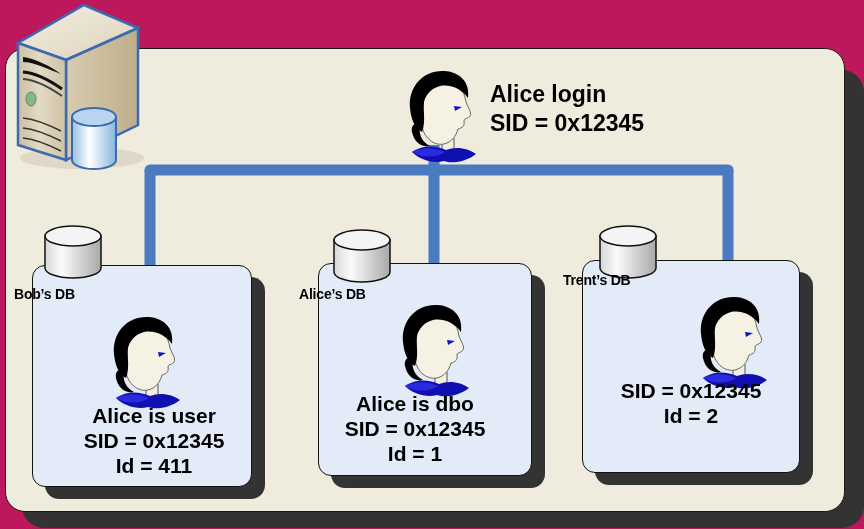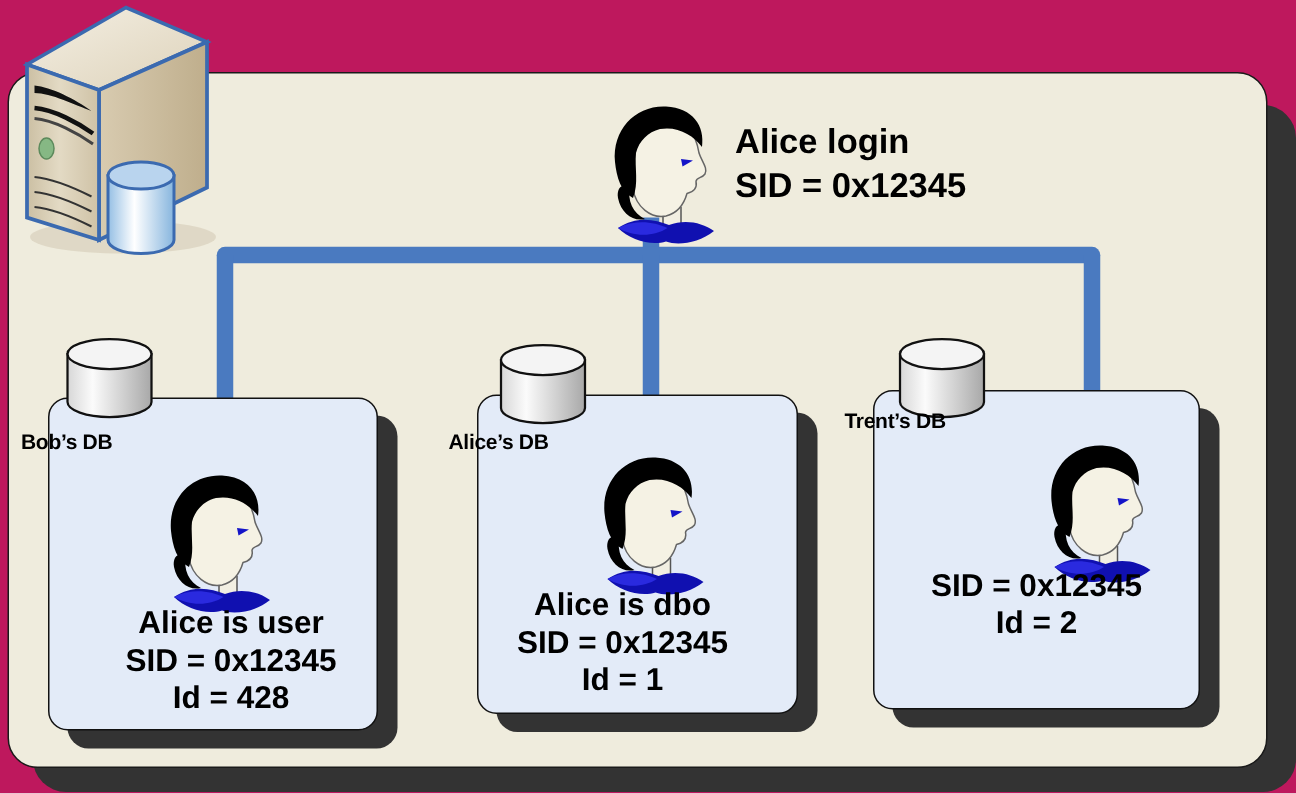--- a/index.html
+++ b/index.html
@@ -218,21 +218,21 @@
     <path d="M16,86 C28,78 40,80 50,84 C60,80 72,82 80,88 C70,96 56,98 48,95 C38,98 24,94 16,86 Z" fill="#1010b0"></path>
     <path d="M16,86 C28,80 40,82 49,86 C40,92 26,92 16,86 Z" fill="#2a2adf"></path>
     <path d="M26,28 C26,16 38,10 50,12 C62,14 68,24 70,36 C72,42 76,46 74,50 C72,53 68,52 68,55 C69,60 66,62 62,63 C60,70 56,76 48,78 C38,80 28,72 26,60 Z" fill="#f5f2e4" stroke="#666666" stroke-width="1"></path>
     <path d="M14,42 C12,20 28,4 48,5 C66,6 74,18 72,32 C66,24 56,18 44,20 C36,22 30,28 28,36 C27,46 30,56 26,66 C18,62 15,52 14,42 Z" fill="#000000"></path>
     <path d="M24,58 C22,68 26,76 34,80 C26,82 18,76 16,66 C15,60 18,56 24,58 Z" fill="#000000"></path>
     <polygon points="58,40 66,41 59,45" fill="#1414c8"></polygon>
   </svg>
   <div class="db-text" style="left:32px; top:403px; width:220px;padding-left:12px;">
     <div>Alice is user</div>
     <div>SID = 0x12345</div>
-    <div>Id = 428</div>
+    <div>Id = 411</div>
   </div>
 
   <div class="db-shadow" style="left:331px; top:275px; width:214px; height:213px;"></div>
   <div class="db-box" style="left:318px; top:263px; width:214px; height:213px;"></div>
   <svg class="db-cylinder" style="left:330px; top:228px;" viewBox="0 0 64 58">
     <defs>
       <linearGradient id="cylGrey2" x1="0" y1="0" x2="1" y2="0">
         <stop offset="0%" stop-color="#d7d7d7"></stop>
         <stop offset="30%" stop-color="#fbfbfb"></stop>
         <stop offset="100%" stop-color="#a8a8a8"></stop>

